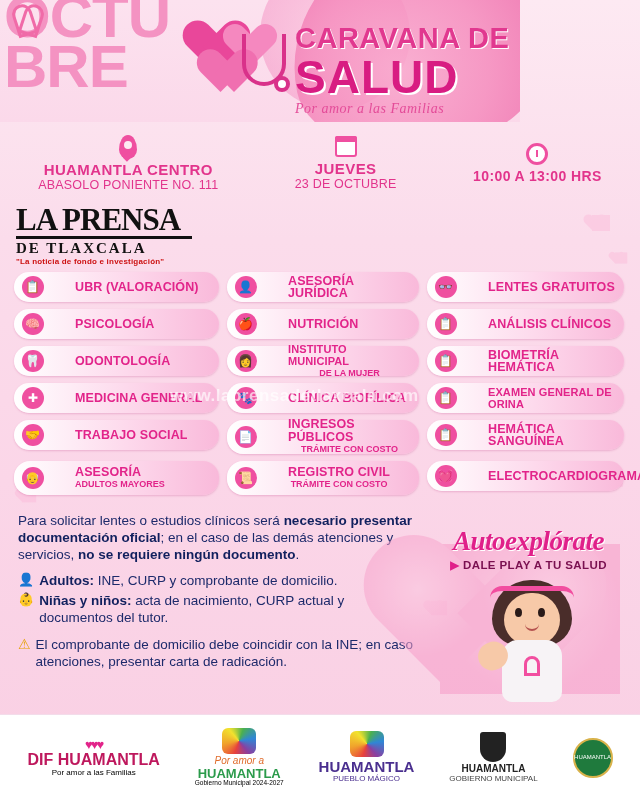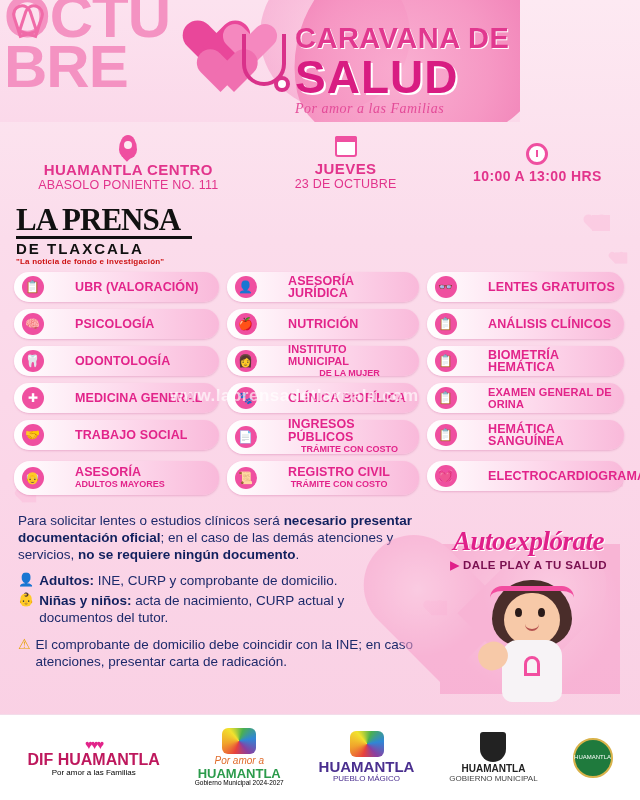--- a/index.html
+++ b/index.html
@@ -154,21 +154,21 @@
   }
   .wm-logo .lp {
     font-family:"Liberation Serif", serif;
     font-size:31px; font-weight:bold; color:#111; letter-spacing:-1px;
     line-height:30px;
   }
   .wm-logo .lp-bar {
     height:3px; background:#111; width:176px; margin-top:1px;
   }
   .wm-logo .dt {
-    font-family:Liberation Sans, sans-serif;
+    font-family:Liberation Serif, serif;
     font-size:15px; font-weight:bold; color:#111; letter-spacing:2px;
     margin-top:1px;
   }
   .wm-logo .slogan {
     font-size:8px; color:#c11; font-weight:bold; letter-spacing:.2px;
   }
   .wm-url {
     position:absolute; left:170px; top:386px; z-index:20;
     font-size:17px; color:rgba(255,255,255,.65); font-weight:bold;
     letter-spacing:.5px;

